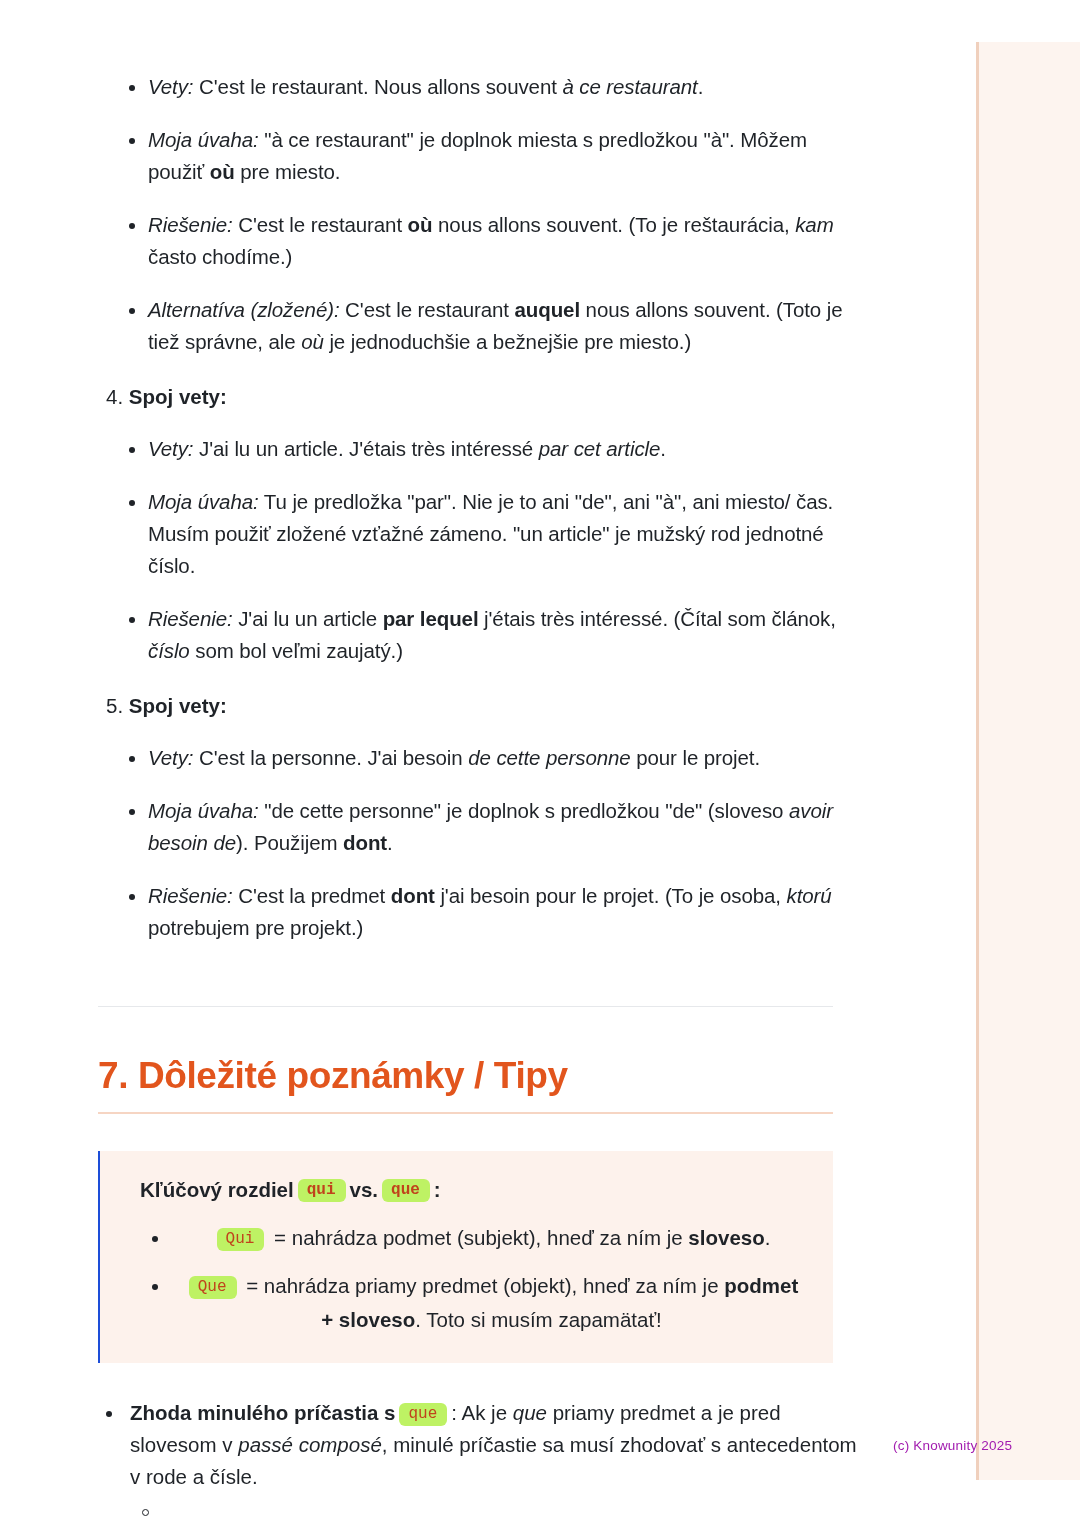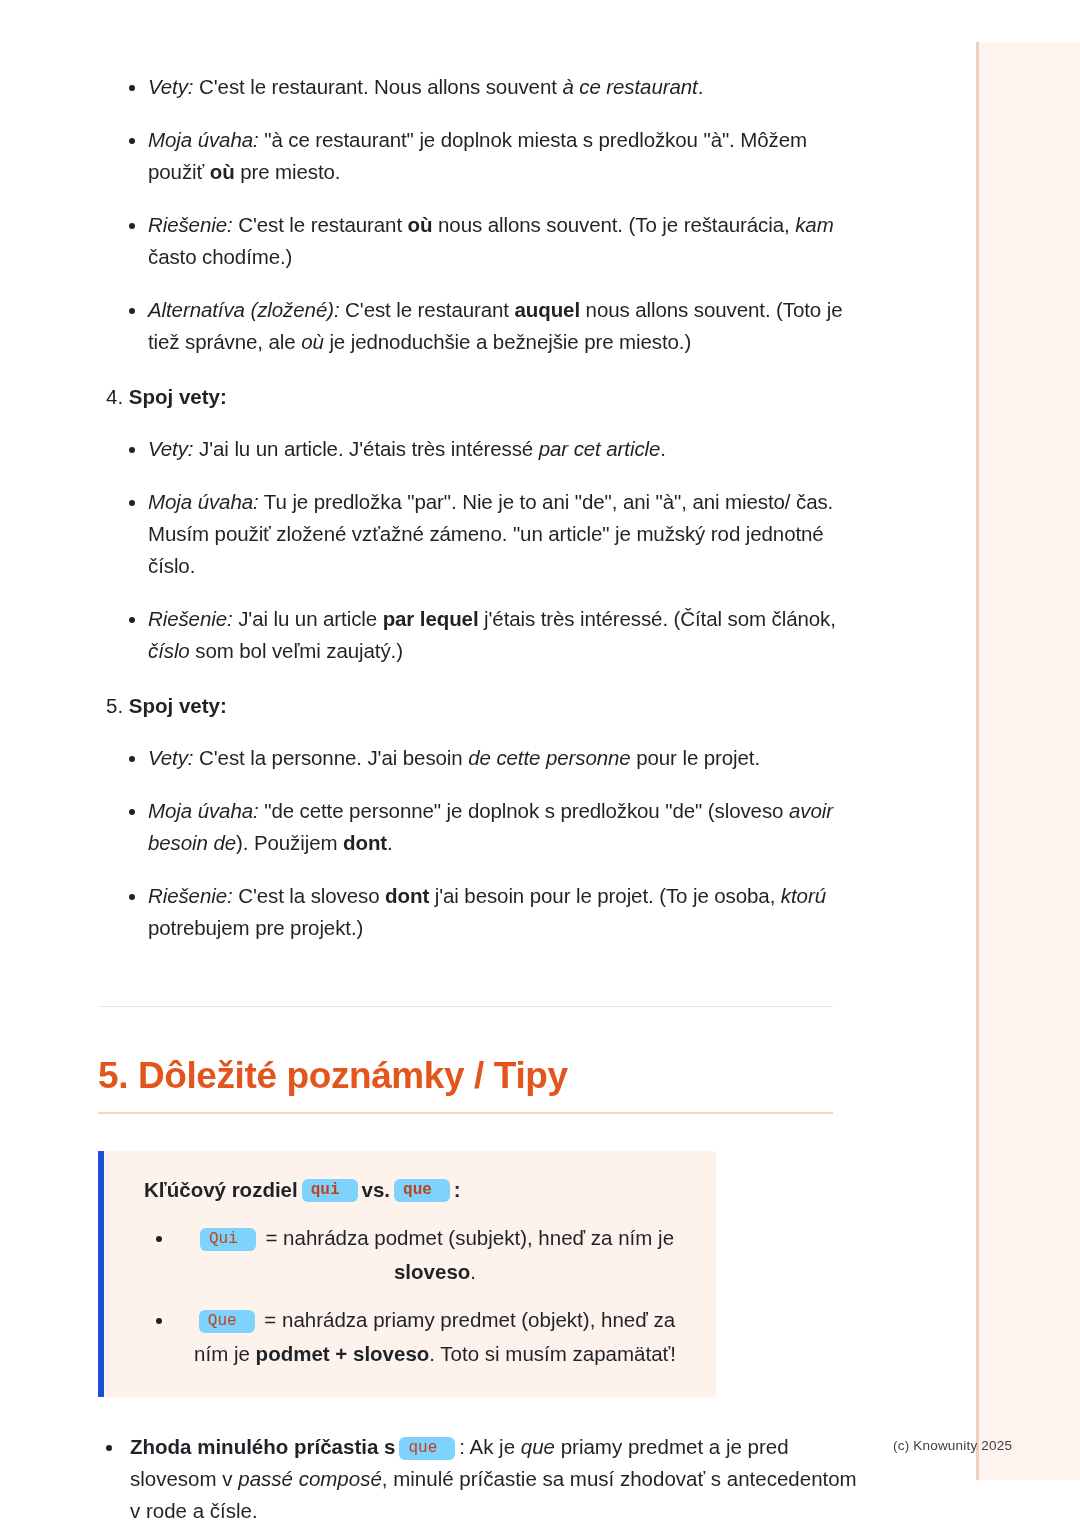--- a/index.html
+++ b/index.html
@@ -101,24 +101,24 @@
   .section-rule {
     width: 735px;
     height: 2px;
     background: #F6D5C3;
     margin-top: 13px;
   }
 
   
   .callout {
     margin-top: 37px;
-    width: 618px;
+    width: 735px;
     box-sizing: border-box;
     background: #FDF2EC;
-    border-left: 6px solid #1d4ed8;
+    border-left: 2px solid #1d4ed8;
     padding: 22px 26px 26px 40px;
   }
   .callout-title {
     font-size: 20.5px;
     line-height: 34px;
     font-weight: 700;
     margin: 0;
     display: flex;
     align-items: center;
     flex-wrap: wrap;
@@ -144,24 +144,24 @@
     top: 15px;
     width: 6px;
     height: 6px;
     border-radius: 50%;
     background: #1f2328;
   }
 
   
   code.chip {
     font-family: "Liberation Mono", "DejaVu Sans Mono", monospace;
-    background: #7dd3fc;
+    background: #bef264;
     color: #C0431C;
     border-radius: 6px;
-    padding: 3px 18px 4px 9px;
+    padding: 3px 10px 4px 9px;
     font-size: 16px;
     line-height: 1;
     display: inline-block;
     vertical-align: middle;
     margin: 0 4px;
   }
 
   
   ul.outer {
     list-style: none;
@@ -207,21 +207,21 @@
     background: transparent;
     box-sizing: border-box;
   }
 
   
   #watermark {
     position: absolute;
     left: 893px;
     top: 1438px;
     font-size: 13.5px;
-    color: #404040;
+    color: #a21caf;
     letter-spacing: 0.2px;
     white-space: nowrap;
   }
 </style>
 </head>
 <body>
 
 <div id="right-panel"></div>
 
 <div id="content">
@@ -242,29 +242,29 @@
           <li><em>Moja úvaha:</em> <span>Tu je predložka "par". Nie je to ani "de", ani "à", ani miesto/ čas. Musím použiť zložené vzťažné zámeno. "un article" je mužský rod jednotné číslo.</span></li>
           <li><em>Riešenie:</em> <span>J'ai lu un article </span><b>par lequel</b><span> j'étais très intéressé. (Čítal som článok, </span><em>číslo</em><span> som bol veľmi zaujatý.)</span></li>
         </ul>
         <div class="gap-after"></div>
       </div>
       <div class="num-item">
         <div class="num-head"><span class="marker">5. </span><span class="title">Spoj vety:</span></div>
         <ul class="bullets">
           <li><em>Vety:</em> <span>C'est la personne. J'ai besoin </span><em>de cette personne</em><span> pour le projet.</span></li>
           <li><em>Moja úvaha:</em> <span>"de cette personne" je doplnok s predložkou "de" (sloveso </span><em>avoir besoin de</em><span>). Použijem </span><b>dont</b><span>.</span></li>
-          <li><em>Riešenie:</em> <span>C'est la sloveso </span><b>dont</b><span> j'ai besoin pour le projet. (To je osoba, </span><em>ktorú</em><span> potrebujem pre projekt.)</span></li>
+          <li><em>Riešenie:</em> <span>C'est la predmet </span><b>dont</b><span> j'ai besoin pour le projet. (To je osoba, </span><em>ktorú</em><span> potrebujem pre projekt.)</span></li>
         </ul>
         <div class="gap-after"></div>
       </div>
     </div>
 
   <div class="divider"></div>
 
-  <h2 class="section-h2">5. Dôležité poznámky / Tipy</h2>
+  <h2 class="section-h2">7. Dôležité poznámky / Tipy</h2>
   <div class="section-rule"></div>
 
   <div class="callout">
     <div class="callout-title">
       <span>Kľúčový rozdiel</span>
       <code class="chip">qui</code>
       <span>vs.</span>
       <code class="chip">que</code>
       <span>:</span>
     </div>

